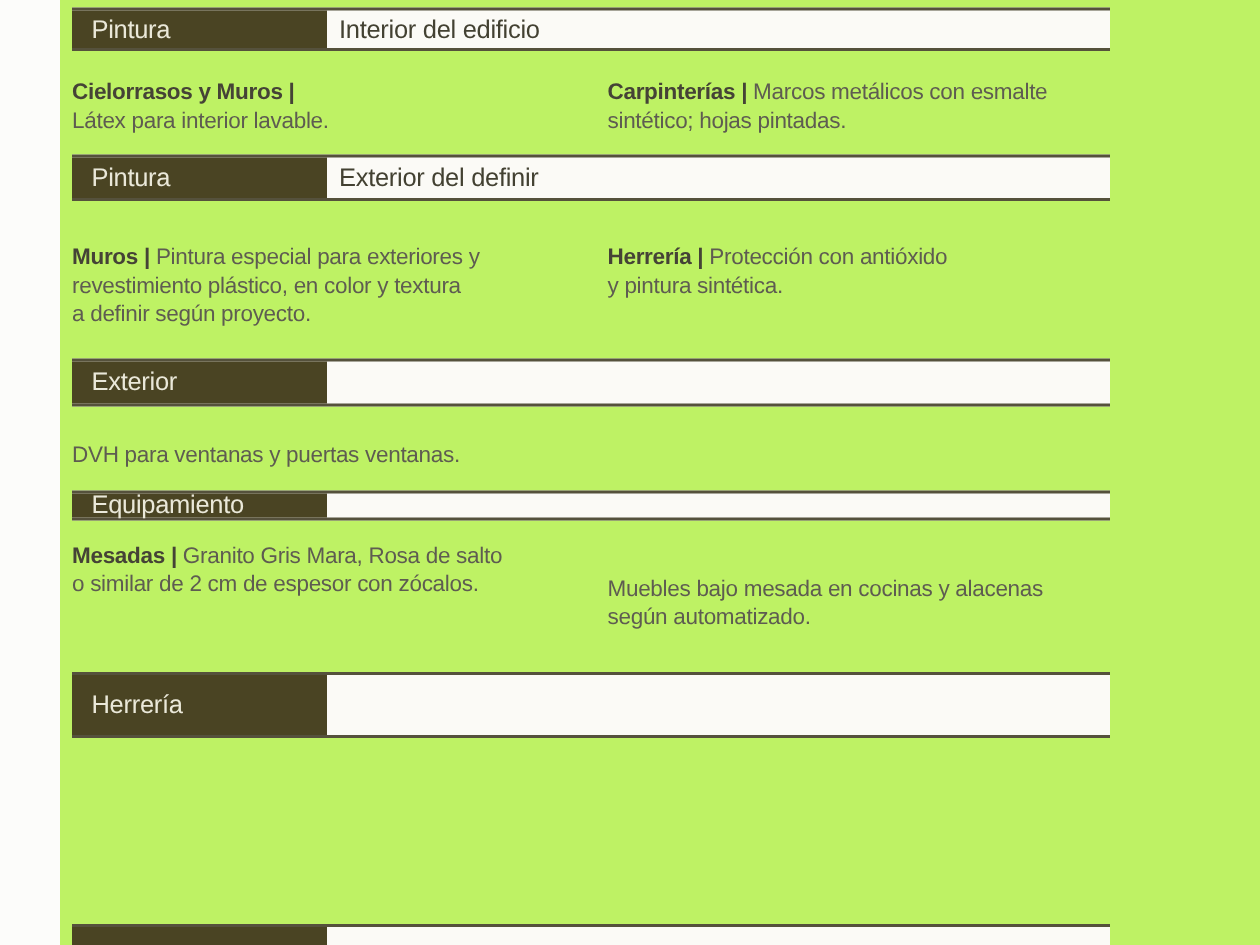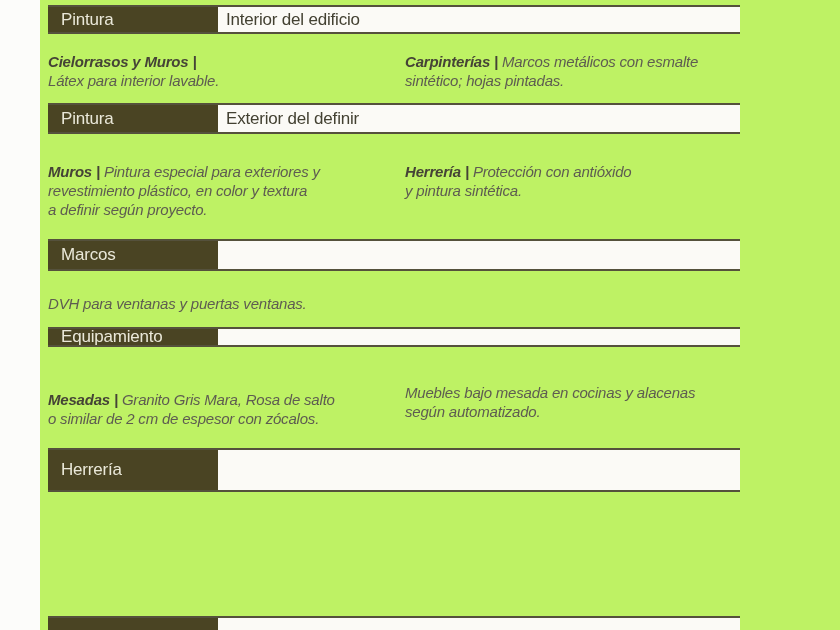--- a/index.html
+++ b/index.html
@@ -35,21 +35,21 @@
   }
   .band-sub{
     position:absolute;left:178px;top:0;bottom:0;
     display:flex;align-items:center;
     color:#434132;font-size:17px;letter-spacing:-0.2px;
     white-space:nowrap;
   }
   
   .col{
     position:absolute;
-    font-size:15px;line-height:19px;letter-spacing:-0.2px;font-style:italic;
+    font-size:15px;line-height:19px;letter-spacing:-0.2px;
   }
   .col b{color:#454336;font-weight:bold;}
   .col b.stack{display:block;}
   .col .t{white-space:pre-line;}
   .col-l{left:48px;width:358px;}
   .col-r{left:405px;width:345px;}
 </style>
 </head>
 <body>
 
@@ -85,36 +85,36 @@
 a definir según proyecto.</span>
   </div>
   <div class="col col-r" style="top:162px">
     <b>Herrería |</b>
     <span class="t">Protección con antióxido
 y pintura sintética.</span>
   </div>
 
   <div class="band" style="top:239px;height:32px">
     <div class="band-box">
-      <span class="band-title">Marcos</span>
+      <span class="band-title">Exterior</span>
     </div>
     <div class="band-sub"></div>
   </div>
   <div class="col col-l" style="top:294px;width:560px">
     <b></b>
     <span class="t">DVH para ventanas y puertas ventanas.</span>
   </div>
 
   <div class="band" style="top:327px;height:20px">
     <div class="band-box">
       <span class="band-title">Equipamiento</span>
     </div>
     <div class="band-sub"></div>
   </div>
-  <div class="col col-l" style="top:390px">
+  <div class="col col-l" style="top:361px">
     <b>Mesadas |</b>
     <span class="t">Granito Gris Mara, Rosa de salto
 o similar de 2 cm de espesor con zócalos.</span>
   </div>
   <div class="col col-r" style="top:383px">
     <b></b>
     <span class="t">Muebles bajo mesada en cocinas y alacenas
 según automatizado.</span>
   </div>
 

